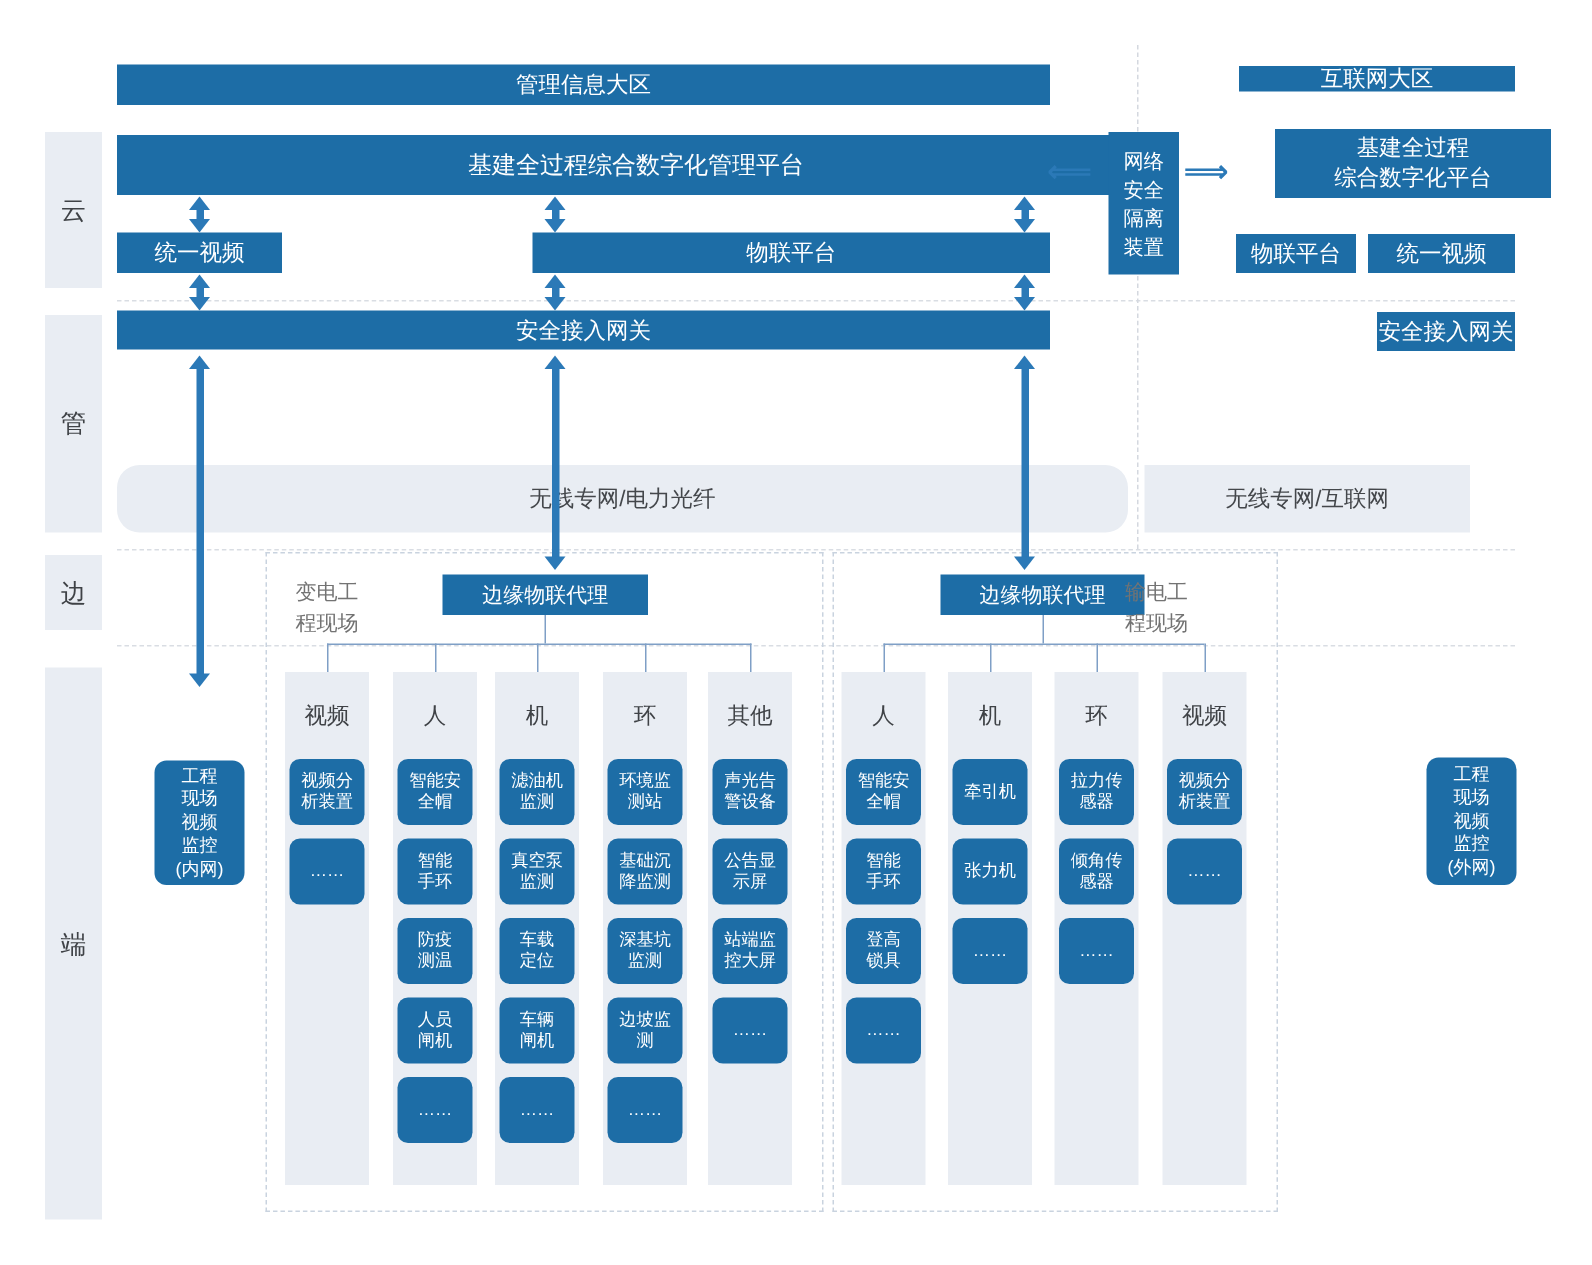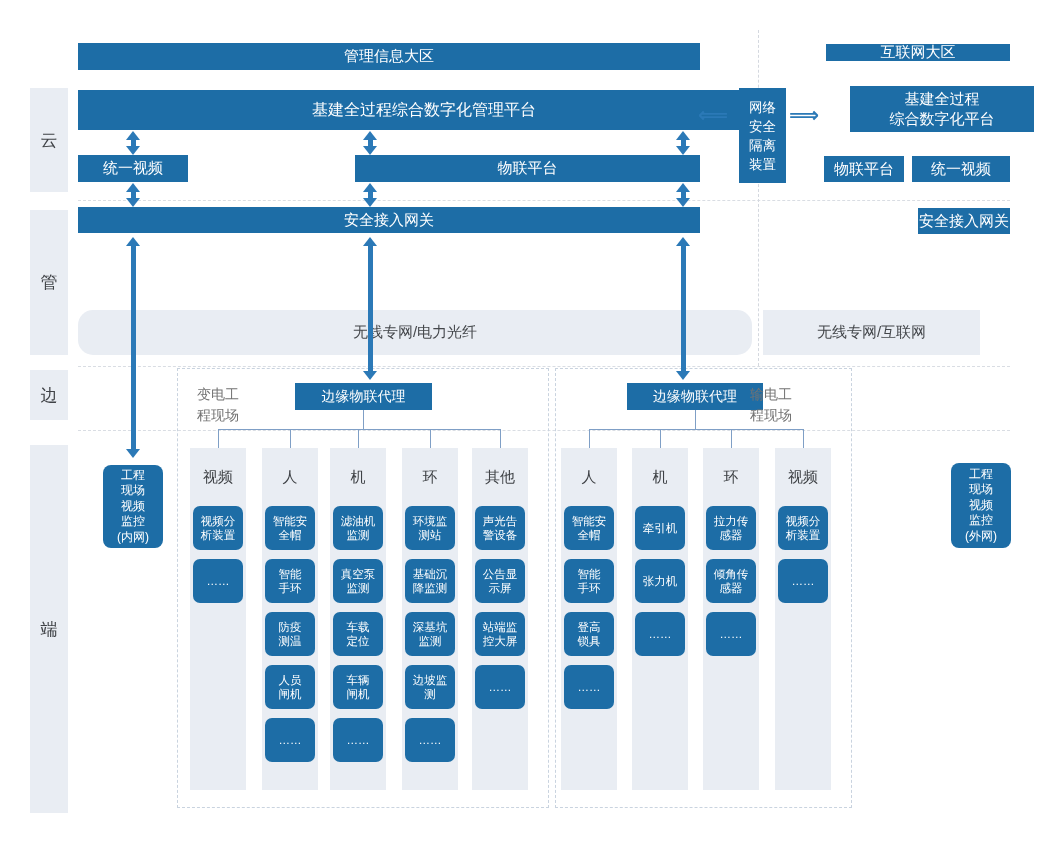--- a/index.html
+++ b/index.html
@@ -21,21 +21,21 @@
     justify-content:center;font-size:15px;text-align:center;z-index:2;}
   .bar.big{font-size:16px;}
   .bar.twoline{white-space:pre-line;line-height:20px;margin-left:24px;}
   .bar.agent{font-size:14px;}
   .iso{position:absolute;left:739px;top:88px;width:47px;height:95px;background:#1d6da6;
     color:#fff;display:flex;align-items:center;justify-content:center;text-align:center;
     font-size:13.5px;line-height:19px;white-space:pre-line;z-index:2;}
   .darrow{position:absolute;color:#2b79b7;font-size:21px;font-weight:bold;z-index:2;line-height:1;}
   .monitor-box{position:absolute;width:60px;border-radius:8px;background:#1d6da6;color:#fff;
     display:flex;align-items:center;justify-content:center;text-align:center;font-size:12px;
-    line-height:15.5px;white-space:pre-line;z-index:2;}
+    line-height:15.5px;white-space:pre-line;z-index:2;margin-top:42px;}
   .site-label{position:absolute;font-size:14px;line-height:21px;color:#737373;
     white-space:pre-line;z-index:2;}
   
   .col{position:absolute;top:448px;width:56px;height:342px;background:#e9edf3;z-index:2;}
   .col-header{height:58px;display:flex;align-items:center;justify-content:center;
     font-size:15px;color:#3f4246;}
   .device{margin:0 3px 9px 3px;height:44px;border-radius:7px;background:#1d6da6;color:#fff;
     font-size:11.5px;line-height:14px;display:flex;align-items:center;justify-content:center;
     text-align:center;white-space:pre-line;}
   

